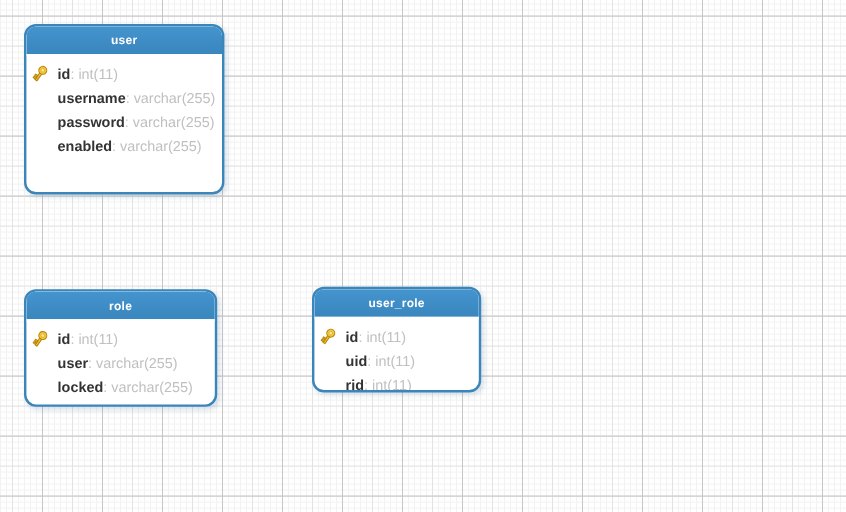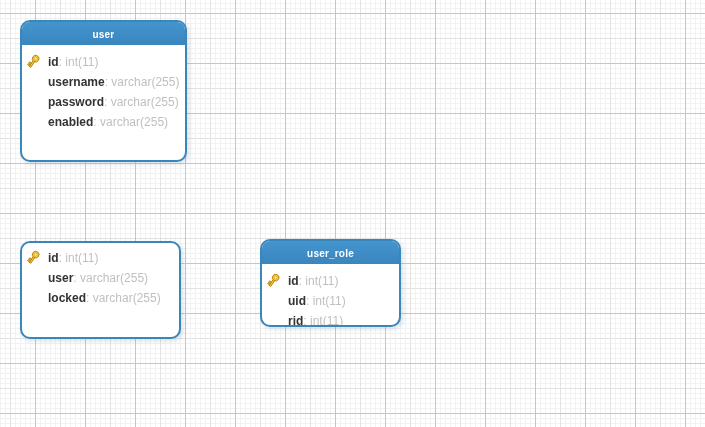--- a/index.html
+++ b/index.html
@@ -90,20 +90,21 @@
               <circle cx="8" cy="4.1" r="1.5" fill="#fbe7a0" stroke="#d9a925" stroke-width="0.6"></circle>
             </g>
           </svg><span class="fname">id</span><span class="ftype">: int(11)</span></div>
         <div class="field-row"><span class="fname">username</span><span class="ftype">: varchar(255)</span></div>
         <div class="field-row"><span class="fname">password</span><span class="ftype">: varchar(255)</span></div>
         <div class="field-row"><span class="fname">enabled</span><span class="ftype">: varchar(255)</span></div>
       </div>
   </div>
 
   <div class="db-table t-role">
+    <div class="tbl-header">role</div>
     <div class="tbl-body">
         <div class="field-row"><svg class="key-icon" viewBox="0 0 16 16">
             <g transform="rotate(35 8 7)" stroke="#b8860b" stroke-width="0.9" stroke-linejoin="round">
               <rect x="7.1" y="6.5" width="1.9" height="7.6" fill="#f7c83c"></rect>
               <rect x="4.9" y="10.1" width="2.4" height="1.3" fill="#f7c83c"></rect>
               <rect x="4.9" y="12.3" width="2.4" height="1.3" fill="#f7c83c"></rect>
               <circle cx="8" cy="4.1" r="3.3" fill="#f7c83c"></circle>
               <circle cx="8" cy="4.1" r="1.5" fill="#fbe7a0" stroke="#d9a925" stroke-width="0.6"></circle>
             </g>
           </svg><span class="fname">id</span><span class="ftype">: int(11)</span></div>

